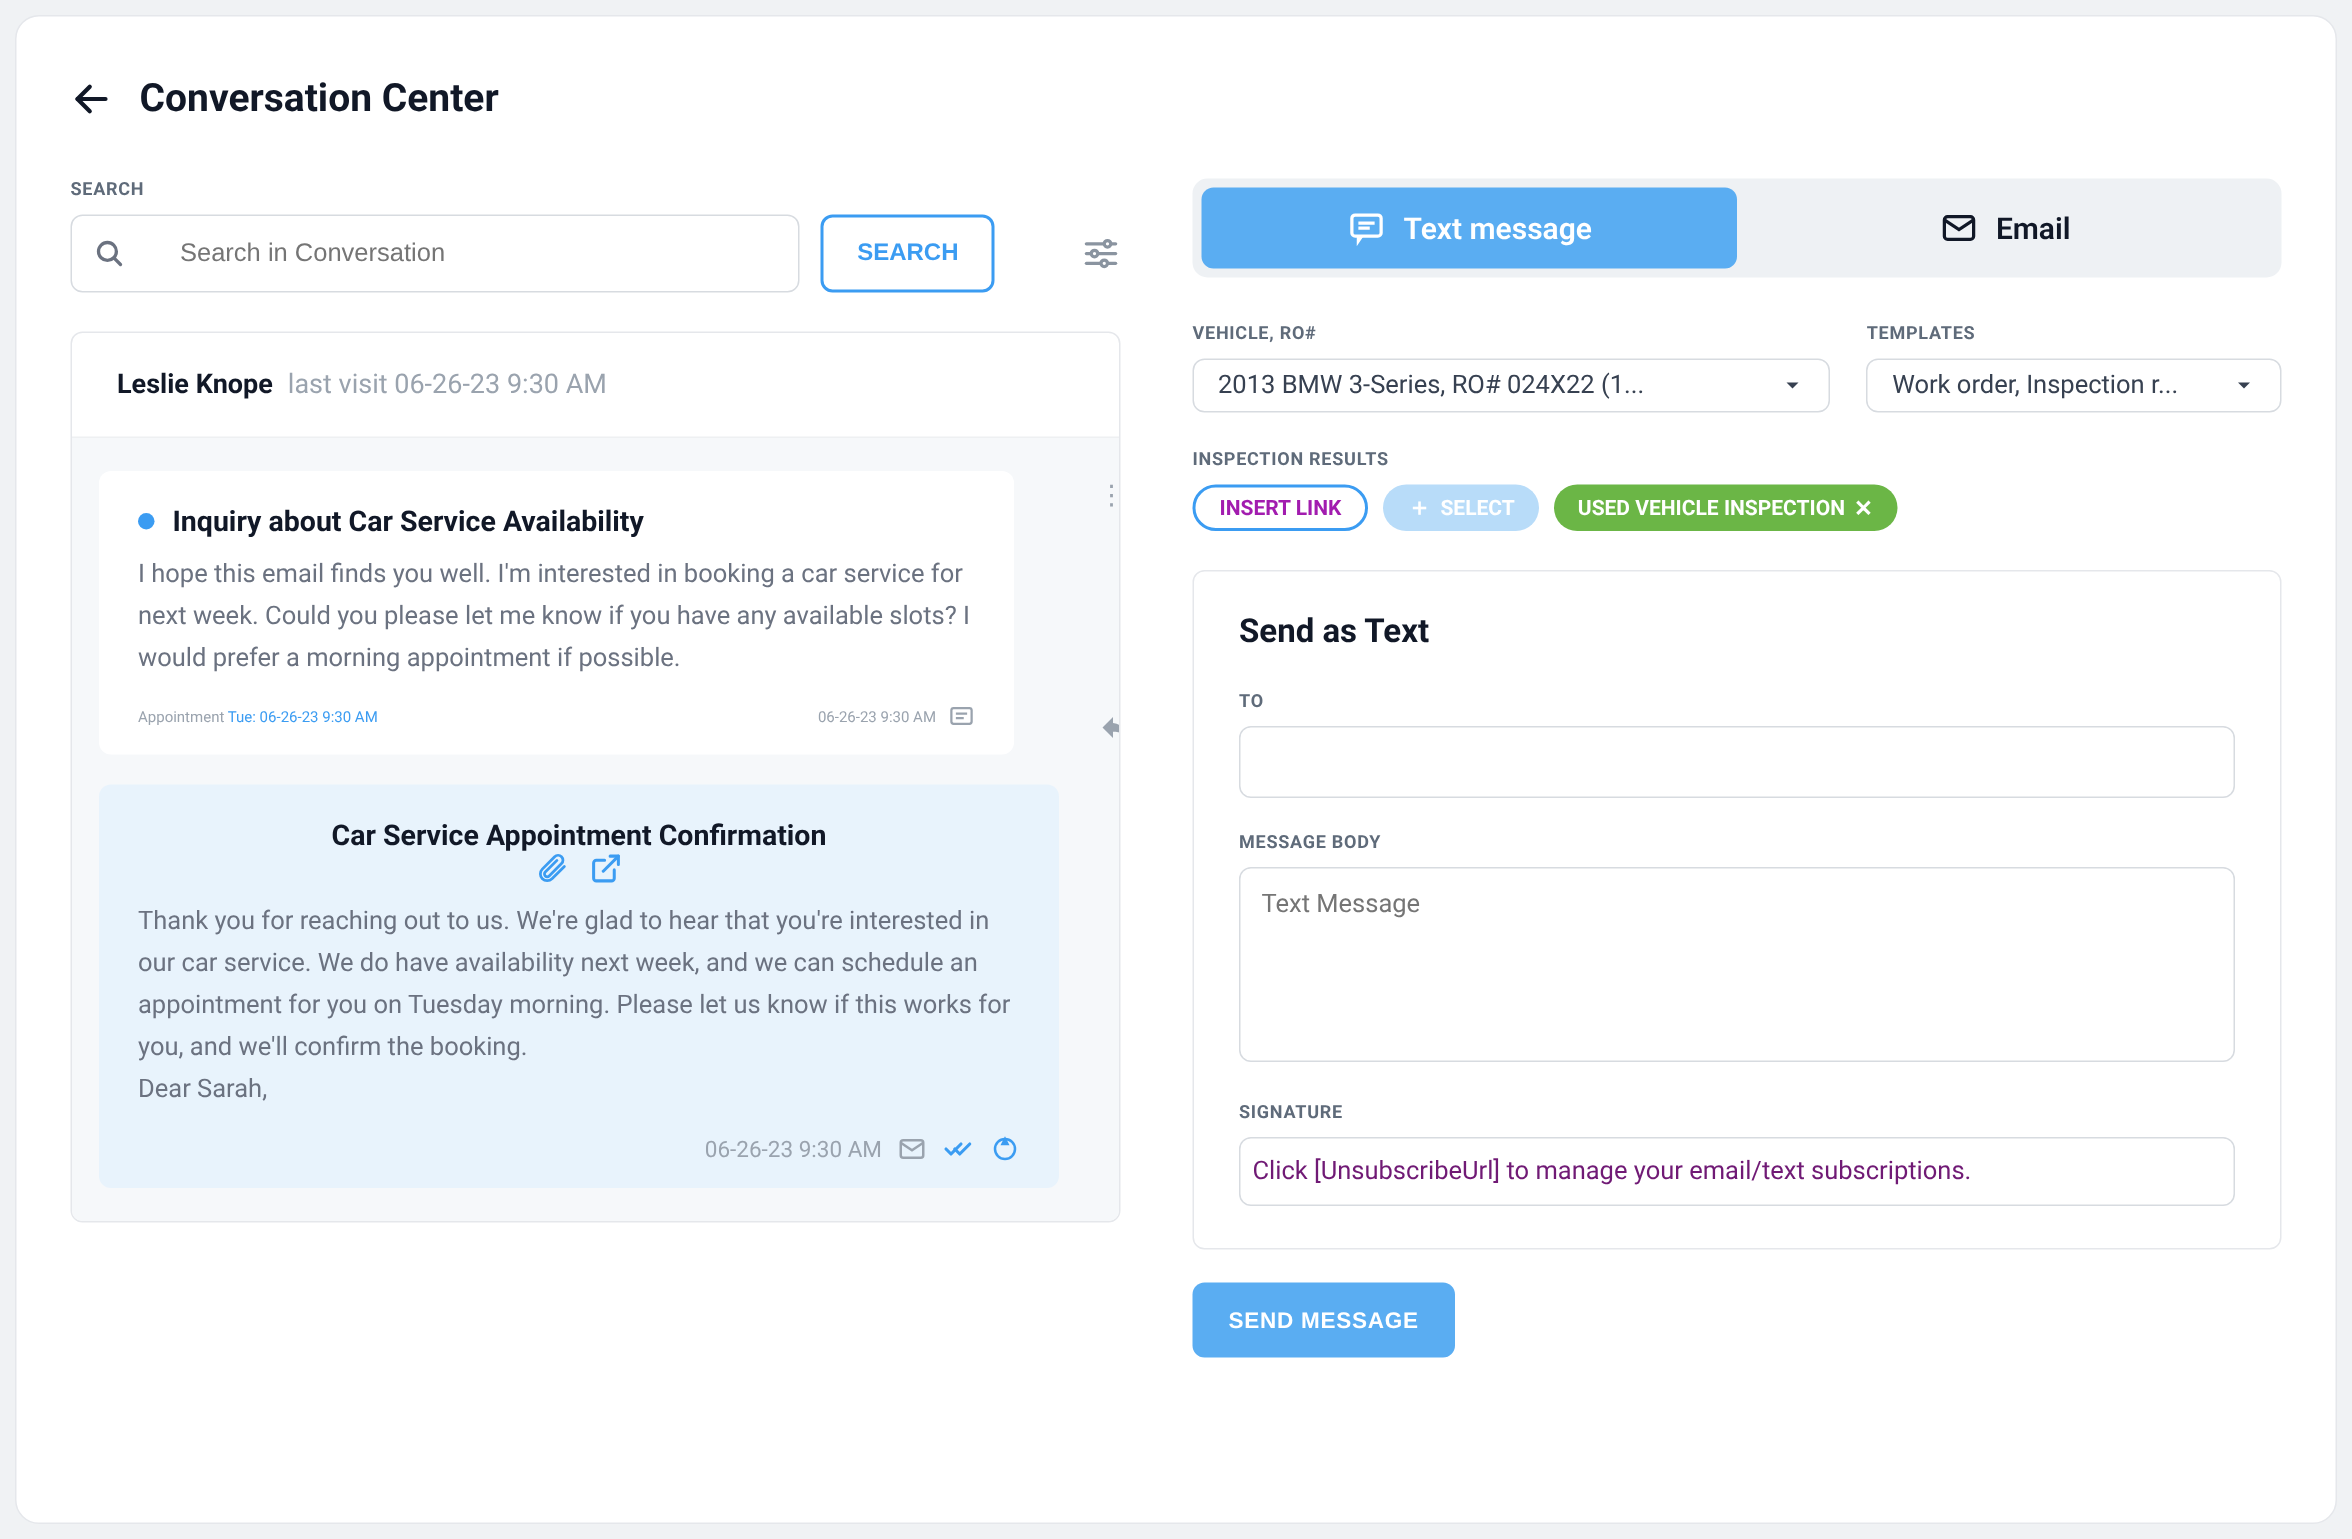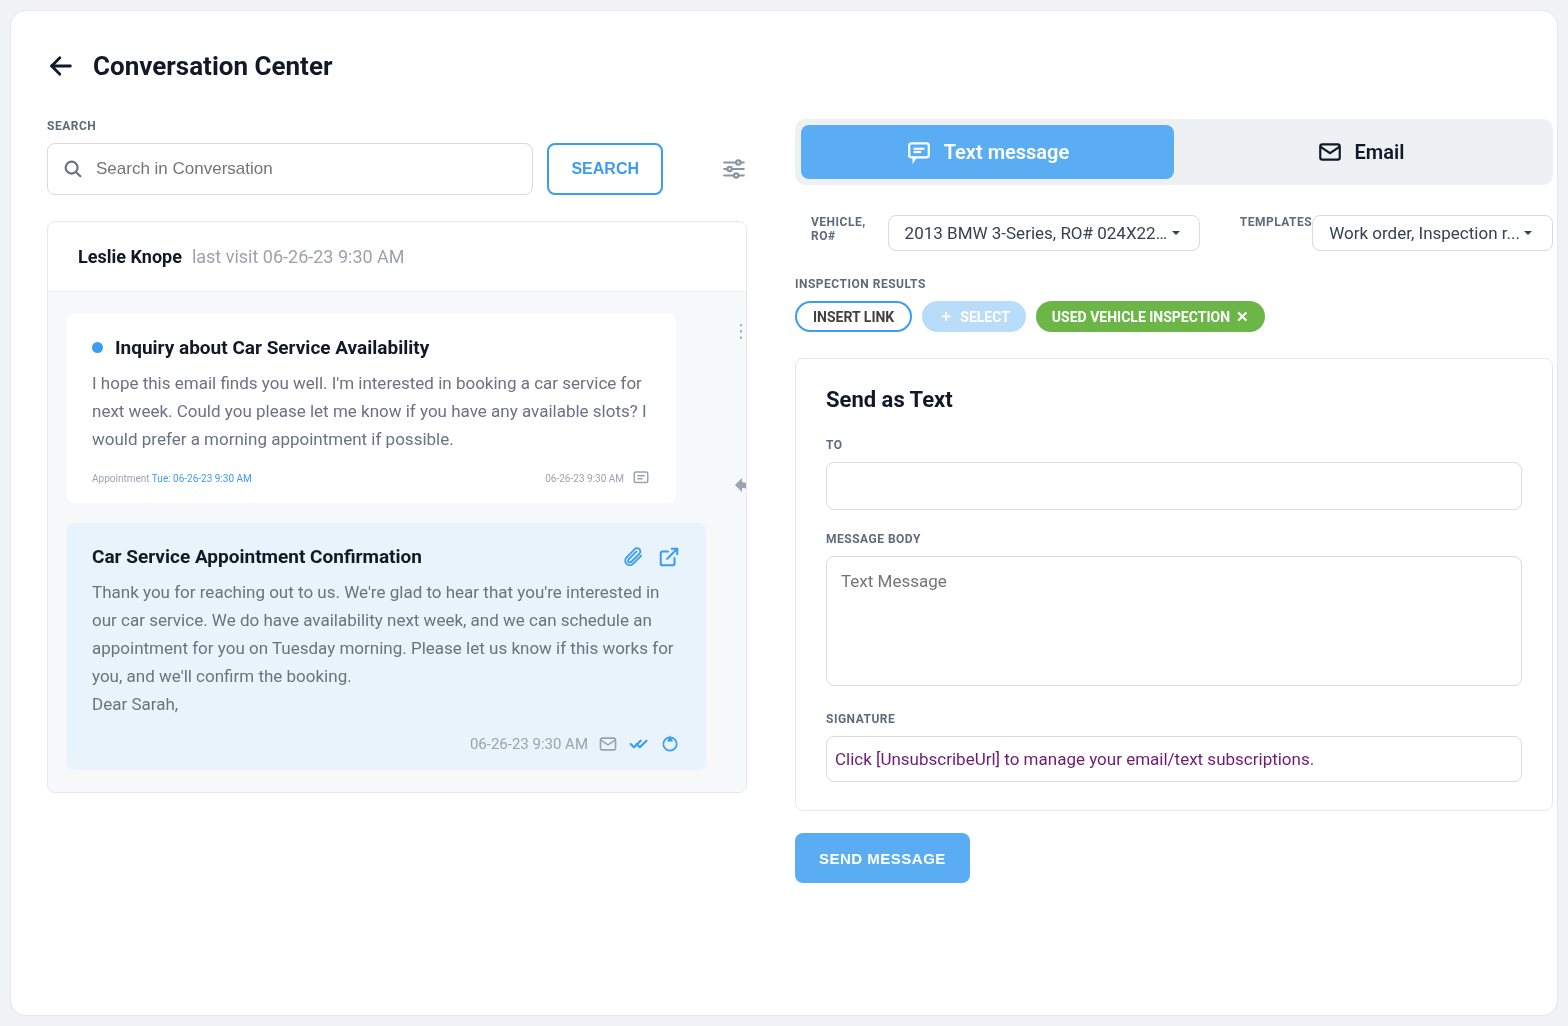--- a/index.html
+++ b/index.html
@@ -68,20 +68,21 @@
       padding: 0 14px;
       color: #6b7280;
     }
     .search-box input {
       border: none;
       outline: none;
       font-size: 17px;
       color: #6b7280;
       flex: 1;
       background: transparent;
+      margin-left: 24px;
     }
     .search-btn {
       border: 2px solid #3b9cf2;
       color: #3b9cf2;
       background: #fff;
       border-radius: 8px;
       height: 52px;
       padding: 0 22px;
       font-size: 16px;
       font-weight: 700;
@@ -180,20 +181,21 @@
       position: absolute;
       right: -36px;
       bottom: 6px;
       color: #9aa3ae;
     }
     .reply-head {
       display: flex;
       align-items: center;
       justify-content: space-between;
       margin-bottom: 10px;
+      flex-direction: column;
     }
     .reply-title {
       font-size: 19px;
       font-weight: 700;
       color: #111827;
     }
     .reply-icons { display: flex; gap: 14px; color: #3b9cf2; }
     .reply-footer {
       display: flex;
       align-items: center;
@@ -230,21 +232,21 @@
       background: #5aadf2;
       color: #fff;
     }
     .selectors {
       display: flex;
       gap: 24px;
       margin-bottom: 24px;
     }
     .selector {
       display: flex;
-      margin-left: 16px;
+      flex-direction: column;
     }
     .selector.vehicle { flex: 2; }
     .selector.template { flex: 1.3; }
     .select-box {
       border: 1px solid #d7dbe0;
       border-radius: 8px;
       height: 36px;
       display: flex;
       align-items: center;
       justify-content: space-between;
@@ -266,21 +268,21 @@
       padding: 5px 16px;
       font-size: 14px;
       font-weight: 700;
       cursor: pointer;
       display: inline-flex;
       align-items: center;
       gap: 6px;
     }
     .chip.insert {
       border: 2px solid #3b9cf2;
-      color: #404040;
+      color: #a21caf;
       background: #fff;
     }
     .chip.select {
       background: #b8dcf9;
       color: #fff;
     }
     .chip.tag {
       background: #6bb646;
       color: #fff;
     }

